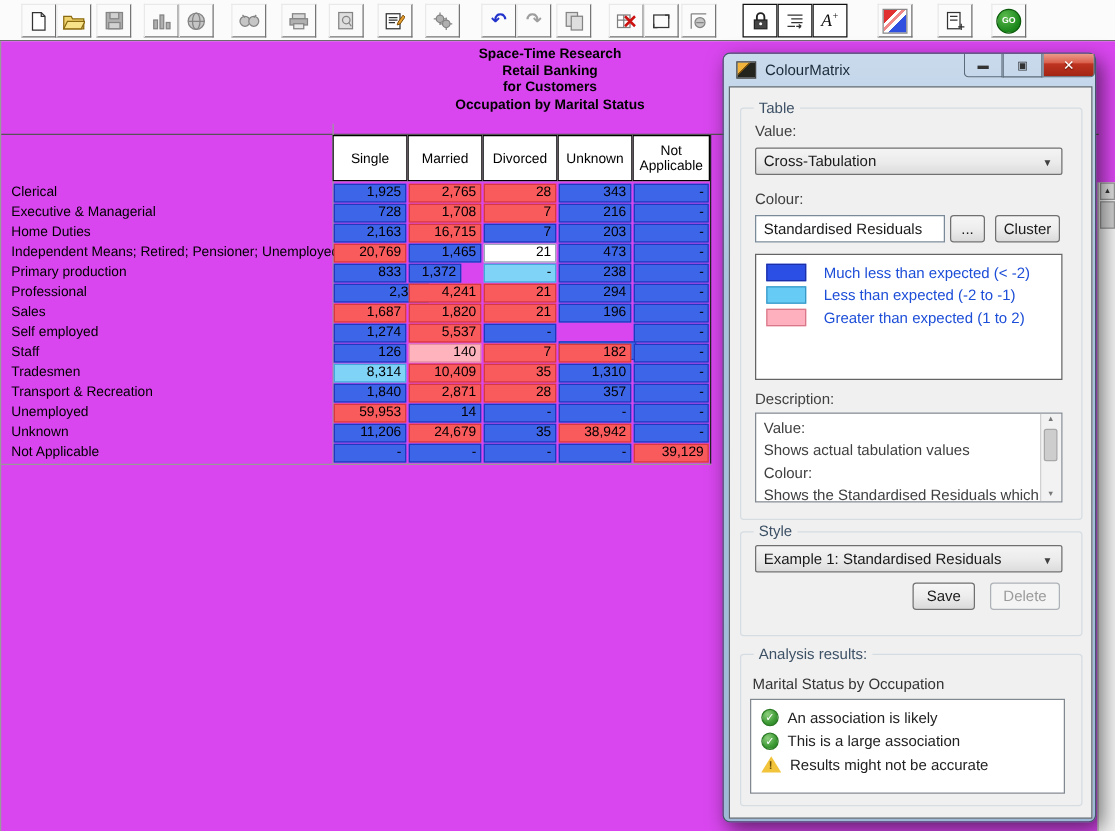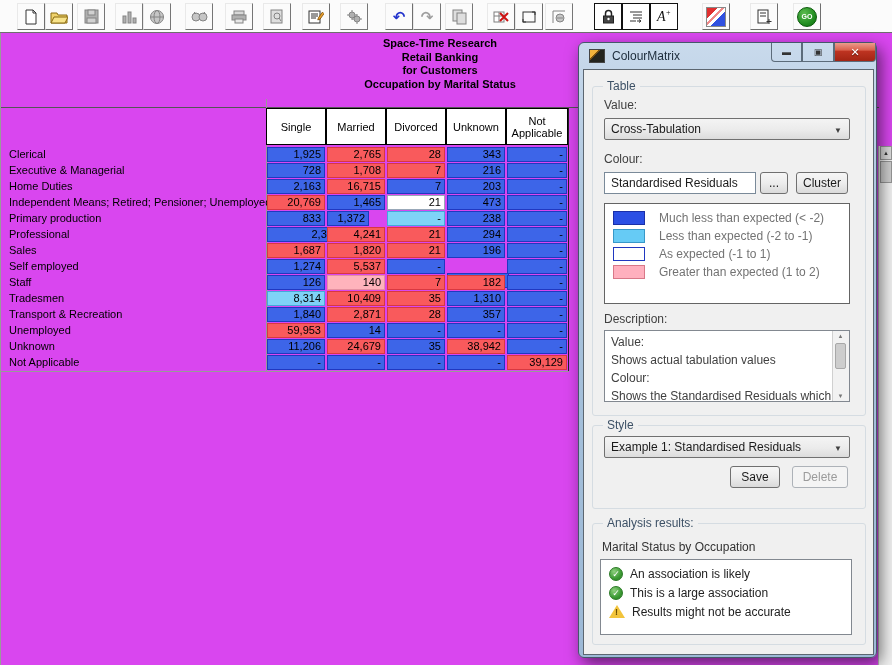--- a/index.html
+++ b/index.html
@@ -65,21 +65,21 @@
   .combo .arr{position:absolute;right:7px;top:7px;font-size:8px;color:#404040;}
   .tbox{position:absolute;height:22px;box-sizing:border-box;border:1px solid #7A8A99;background:#fff;font-size:12px;color:#1A1A1A;
         display:flex;align-items:center;padding-left:6px;}
   .pbtn{position:absolute;height:22px;box-sizing:border-box;border:1px solid #707070;border-radius:3px;
         background:linear-gradient(#F6F6F6,#EDEDED 50%,#DADADA);font-size:12px;color:#1A1A1A;
         display:flex;align-items:center;justify-content:center;}
   .pbtn.disabled{color:#9B9B9B;border-color:#ADB2B8;background:#F4F4F4;}
   .legendbox{position:absolute;left:20px;width:246px;height:101px;background:#fff;border:1px solid #646464;box-sizing:border-box;padding-top:5px;}
   .leg-row{display:flex;align-items:center;height:18px;padding-left:8px;}
   .leg-swatch{width:30px;height:12px;border:1px solid;box-sizing:content-box;}
-  .leg-text{margin-left:14px;font-size:12px;color:#737373;}
+  .leg-text{margin-left:14px;font-size:12px;color:#1d4ed8;}
   .descbox{position:absolute;left:20px;width:246px;height:72px;background:#fff;border:1px solid #828890;box-sizing:border-box;overflow:hidden;}
   .desc-line{font-size:12px;color:#404040;line-height:18px;padding-left:6px;white-space:nowrap;}
   .dscroll{position:absolute;right:0;top:0;width:16px;height:70px;background:#F2F2F2;border-left:1px solid #D0D0D0;}
   .ds-arr{position:absolute;left:2px;width:11px;text-align:center;font-size:6px;color:#777;}
   .ds-thumb{position:absolute;left:2px;top:12px;width:11px;height:26px;background:#CDCDCD;border:1px solid #A8A8A8;border-radius:2px;box-sizing:border-box;}
   .awbox{position:absolute;background:#fff;border:1px solid #828890;box-sizing:border-box;padding-top:4px;}
   .aw-row{display:flex;align-items:center;height:19px;padding-left:8px;}
   .aw-text{margin-left:7px;font-size:12px;color:#222;}
   .chk{width:14px;height:14px;border-radius:50%;background:radial-gradient(circle at 35% 30%,#8FD07F,#3C9A34 60%,#2A7A24);
        border:1px solid #2A7A24;box-sizing:border-box;color:#fff;font-size:9px;font-weight:bold;line-height:12px;text-align:center;}
@@ -425,24 +425,20 @@
           <div id="legend-rows">
             <div class="leg-row">
               <span class="leg-swatch" style="background:#2B4FE4;border-color:#1A2FA8;"></span>
               <span class="leg-text">Much less than expected (&lt; -2)</span>
             </div>
             <div class="leg-row">
               <span class="leg-swatch" style="background:#66CBF5;border-color:#3898C8;"></span>
               <span class="leg-text">Less than expected (-2 to -1)</span>
             </div>
             <div class="leg-row">
-              <span class="leg-swatch" style="background:#FFFFFF;border-color:#2038C0;"></span>
-              <span class="leg-text">As expected (-1 to 1)</span>
-            </div>
-            <div class="leg-row">
               <span class="leg-swatch" style="background:#FFB0BE;border-color:#D87888;"></span>
               <span class="leg-text">Greater than expected (1 to 2)</span>
             </div>
           </div>
         </div>
       <div class="flabel" style="left:20px;top:242px;">Description:</div>
       <div class="descbox" style="top:260px;">
         <div id="desc-lines" style="padding-top:2px;">
             <div class="desc-line">Value:</div>
             <div class="desc-line">Shows actual tabulation values</div>

